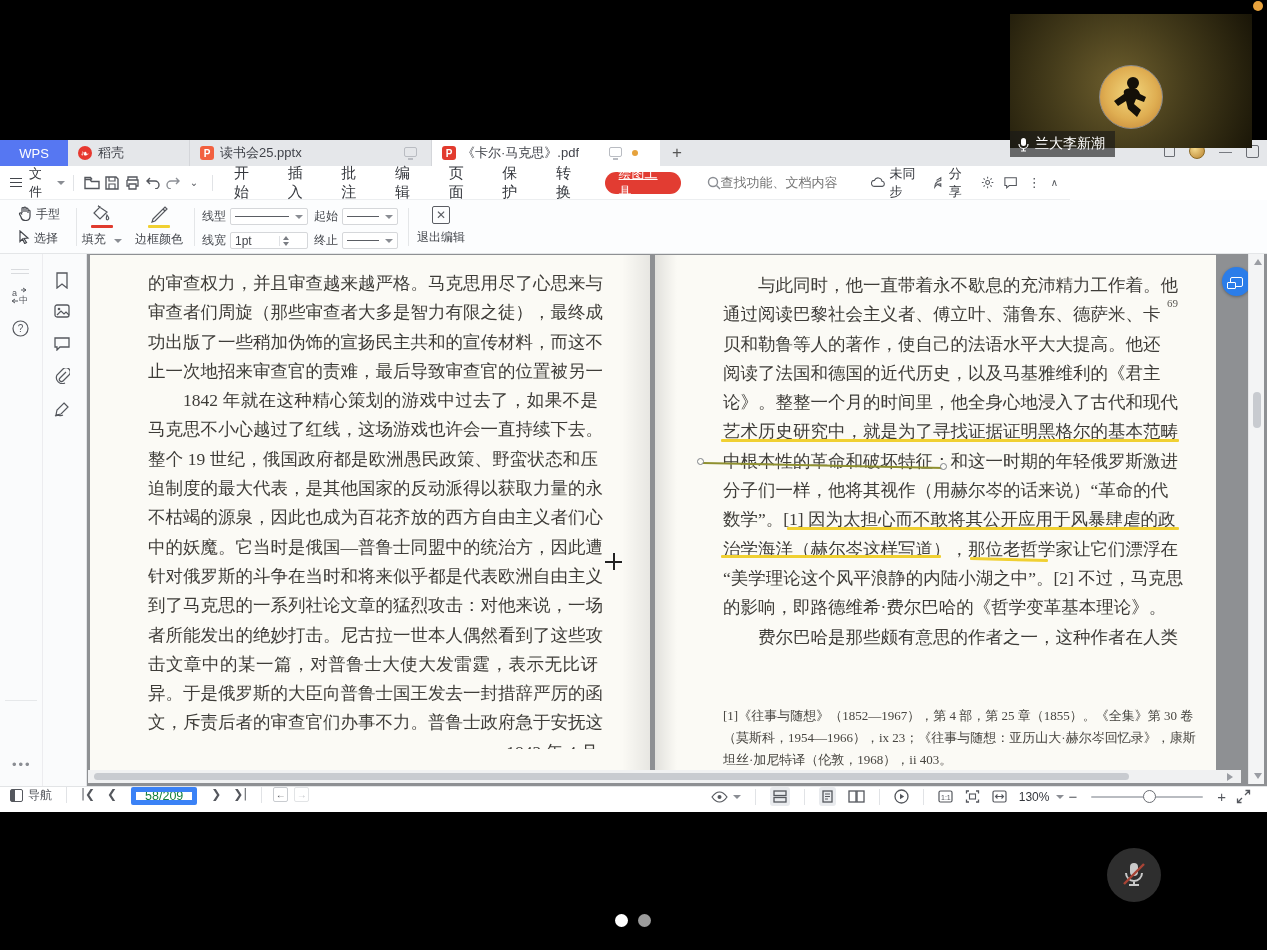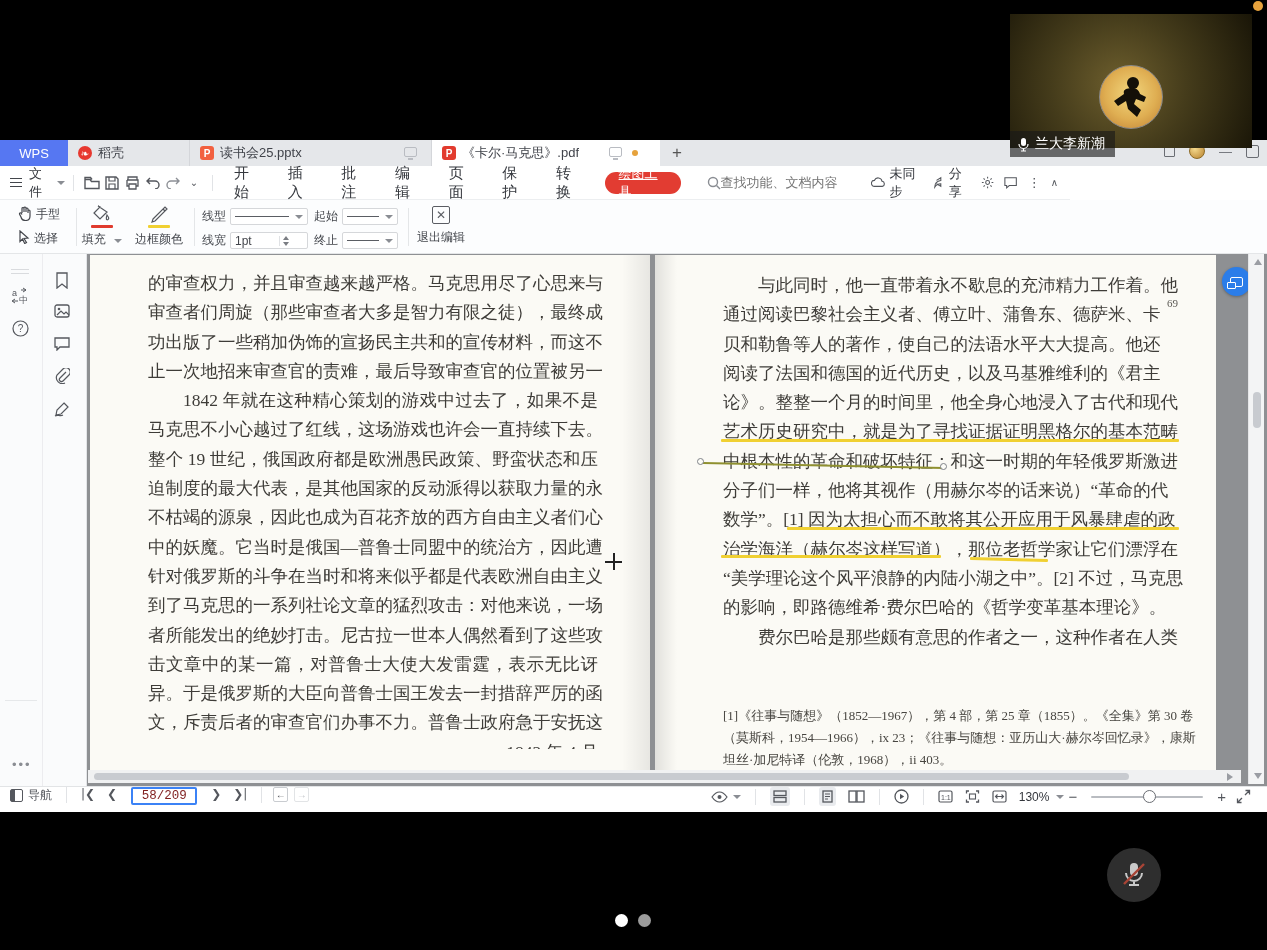--- a/index.html
+++ b/index.html
@@ -104,21 +104,21 @@
   
   .cross { position:absolute; left:605px; top:299px; width:17px; height:17px; filter:drop-shadow(0 0 1px #fff); }
   .cross:before { content:""; position:absolute; left:0; right:0; top:7.5px; height:2px; background:#222; }
   .cross:after { content:""; position:absolute; top:0; bottom:0; left:7.5px; width:2px; background:#222; }
 
   
   .statusbar { position:absolute; left:0; top:646px; width:1267px; height:26px; background:#fff; border-top:1px solid #e2e4e6; display:flex; align-items:flex-start; font-size:12px; color:#43464c; }
   .sb-ic { display:flex; align-items:center; justify-content:center; color:#54575d; margin:0 6px; }
   .nav-ic { width:13px; height:13px; border:1.5px solid #54575d; border-radius:2px; position:relative; }
   .nav-ic:after { content:""; position:absolute; left:0; top:0; bottom:0; width:4px; background:#54575d; }
-  .pgbox { width:66px; height:18px; border:2px solid #3b82f6; border-radius:2px; text-align:center; font-size:12.5px; color:#7f1d1d; line-height:16px; background:#fff; margin:0 8px; font-family:Liberation Mono, monospace; }
+  .pgbox { width:66px; height:18px; border:5px solid #3b82f6; border-radius:2px; text-align:center; font-size:12.5px; color:#15803d; line-height:16px; background:#fff; margin:0 8px; font-family:Liberation Sans, sans-serif; }
   .chev { font-size:12px; color:#54575d; padding:0 6px; font-family:"DejaVu Sans",sans-serif; }
   .sqbtn { width:15px; height:15px; border:1px solid #c9ccd0; border-radius:2px; display:flex; align-items:center; justify-content:center; font-size:10px; color:#54575d; margin:0 3px; }
   .sqbtn.dis { color:#c2c5c9; border-color:#e2e4e6; }
   .sb-right { margin-left:auto; display:flex; align-items:center; padding-right:10px; }
   .zoomtrack { width:112px; height:2px; background:#b9bcc1; border-radius:1px; position:relative; margin:0 10px; }
   .zoomknob { position:absolute; left:52px; top:-6px; width:13px; height:13px; border-radius:50%; background:#fff; border:1.5px solid #6a6d73; }
   .pm { font-size:15px; color:#54575d; padding:0 4px; }
   .active-ic { background:#e9ebee; border-radius:3px; }
   .zoomlbl { color:#33363c; margin:0 2px 0 6px; }
 

